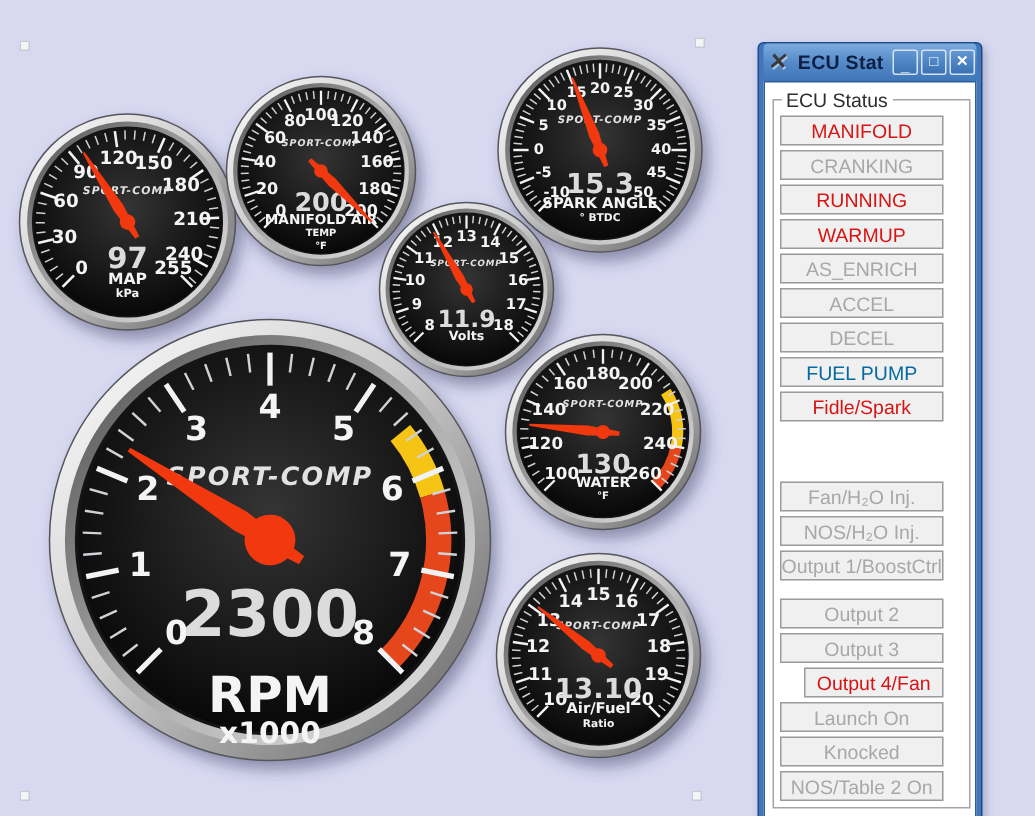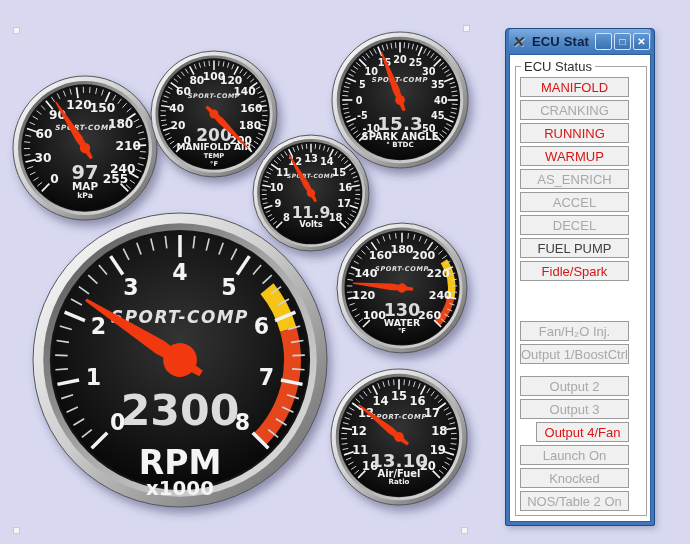--- a/index.html
+++ b/index.html
@@ -650,23 +650,24 @@
     <fieldset class="ecu-group">
       <legend class="ecu-legend">ECU Status</legend>
       <div id="ecu-items">
           <div class="status-item" style="color: rgb(216, 20, 20);">MANIFOLD</div>
           <div class="status-item" style="color: rgb(168, 168, 168);">CRANKING</div>
           <div class="status-item" style="color: rgb(216, 20, 20);">RUNNING</div>
           <div class="status-item" style="color: rgb(216, 20, 20);">WARMUP</div>
           <div class="status-item" style="color: rgb(168, 168, 168);">AS_ENRICH</div>
           <div class="status-item" style="color: rgb(168, 168, 168);">ACCEL</div>
           <div class="status-item" style="color: rgb(168, 168, 168);">DECEL</div>
-          <div class="status-item" style="color: #404040;">FUEL PUMP</div>
+          <div class="status-item" style="color: #0369a1;">FUEL PUMP</div>
           <div class="status-item" style="color: rgb(216, 20, 20);">Fidle/Spark</div>
           <div class="status-item" style="color: rgb(168, 168, 168); margin-top: 40px;">Fan/H₂O Inj.</div>
+          <div class="status-item" style="color: rgb(168, 168, 168);">NOS/H₂O Inj.</div>
           <div class="status-item" style="color: rgb(168, 168, 168);">Output 1/BoostCtrl</div>
           <div class="status-item" style="color: rgb(168, 168, 168); margin-top: 12px;">Output 2</div>
           <div class="status-item" style="color: rgb(168, 168, 168);">Output 3</div>
           <div class="status-item" style="color: rgb(216, 20, 20); margin-left: 16px;">Output 4/Fan</div>
           <div class="status-item" style="color: rgb(168, 168, 168);">Launch On</div>
           <div class="status-item" style="color: rgb(168, 168, 168);">Knocked</div>
           <div class="status-item" style="color: rgb(168, 168, 168);">NOS/Table 2 On</div>
         </div>
     </fieldset>
   </div>

